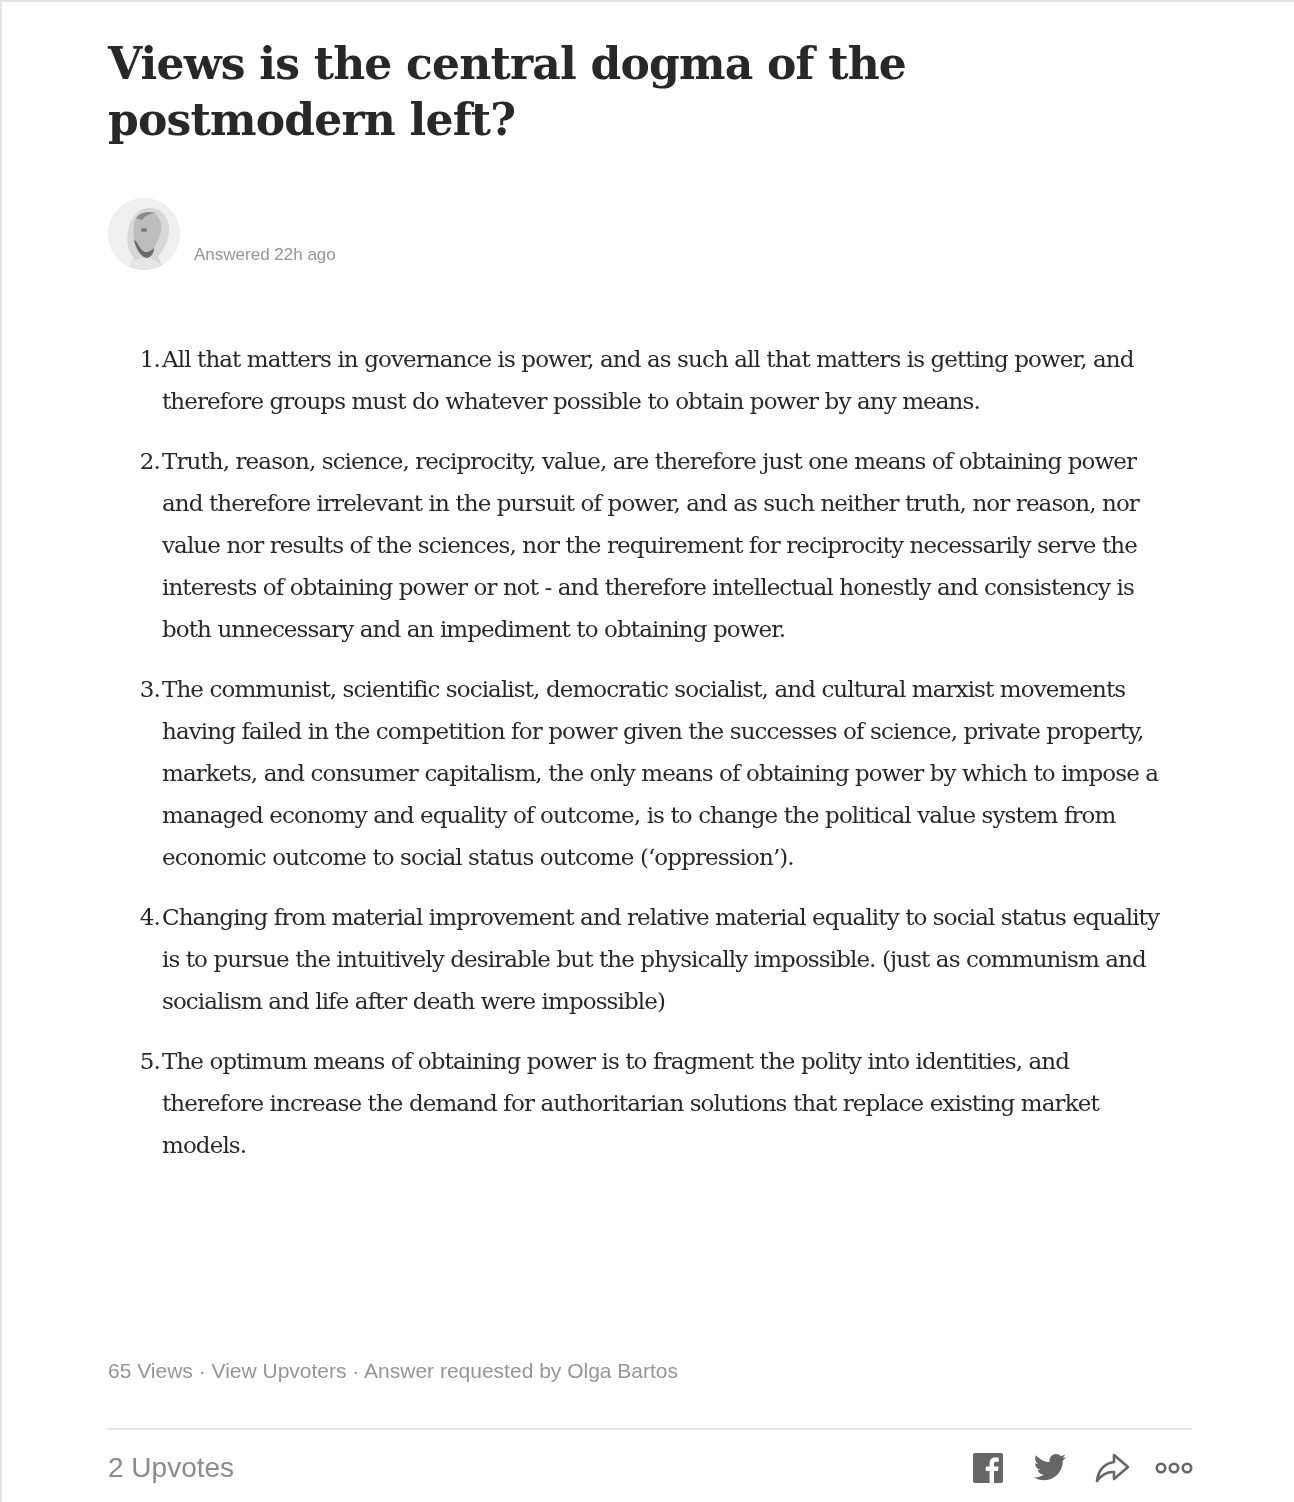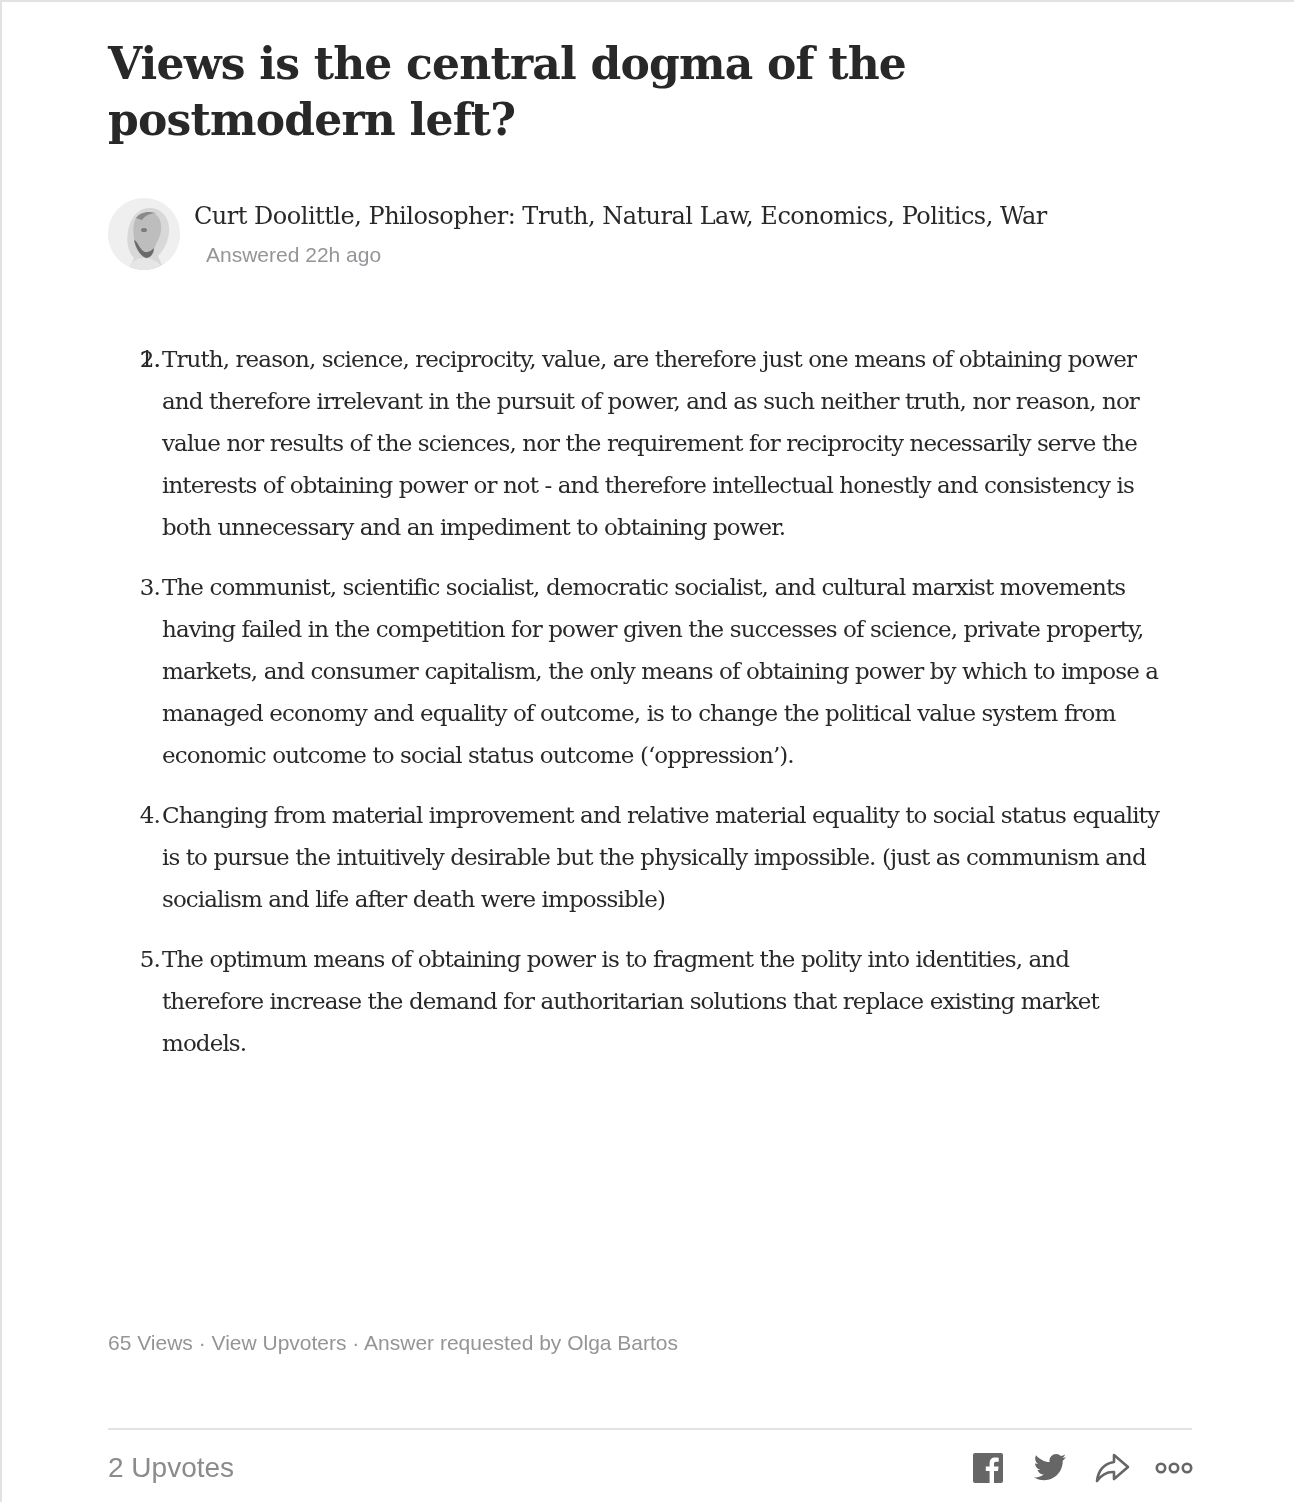--- a/index.html
+++ b/index.html
@@ -61,25 +61,24 @@
       line-height: 32px;
       color: #282829;
       white-space: nowrap;
       letter-spacing: -0.5px;
     }
     .answer-time {
       position: absolute;
       left: 86px;
       top: 44px;
       font-family: "Liberation Sans", sans-serif;
-      font-size: 21px;
+      font-size: 17px;
       line-height: 26px;
       color: #939598;
       white-space: nowrap;
-      margin-left: 12px;
     }
     .answer-body {
       position: absolute;
       left: 0;
       top: 310px;
       width: 1086px;
       font-family: "DejaVu Serif", serif;
       color: #282829;
     }
     .canon-heading {
@@ -107,21 +106,21 @@
       position: absolute;
       left: 22px;
       top: 0;
       width: 30px;
       text-align: right;
       padding-right: 2px;
     }
     .meta-line {
       position: absolute;
       left: 0;
-      top: 1328px;
+      top: 1356px;
       font-family: "Liberation Sans", sans-serif;
       font-size: 21px;
       line-height: 26px;
       color: #939598;
       white-space: nowrap;
     }
     .meta-line .link { cursor: pointer; }
     .divider {
       position: absolute;
       left: 0;
@@ -171,28 +170,28 @@
       <svg width="72" height="72" viewBox="0 0 72 72">
         <rect width="72" height="72" fill="#efefef"></rect>
         <path d="M44 10 C58 12 64 26 60 40 C58 48 54 54 50 58 L56 72 L20 72 L26 60 C20 54 18 44 20 34 C22 20 30 9 44 10 Z" fill="#d8d8d8"></path>
         <path d="M28 20 C34 12 48 12 52 22 C55 30 52 40 48 46 C46 52 42 58 36 58 C30 56 26 48 26 40 C25 32 25 26 28 20 Z" fill="#bdbdbd"></path>
         <path d="M26 42 C28 50 32 58 38 60 C42 60 46 56 46 50 C42 54 38 56 34 52 C30 48 30 44 26 42 Z" fill="#6a6a6a"></path>
         <path d="M28 20 C32 14 42 12 50 16 C46 14 38 16 34 22 Z" fill="#8a8a8a"></path>
         <ellipse cx="36" cy="32" rx="3" ry="2" fill="#7a7a7a"></ellipse>
         <path d="M20 72 C22 64 28 60 36 60 C44 60 52 64 56 72 Z" fill="#e6e6e6"></path>
       </svg>
     </div>
-    <div class="author-name">Curt Doolittle, Philosopher: Truth, Natural Law, Economics, Politics, War</div>
     <div class="answer-time">Answered 22h ago</div>
   </div>
 
   <div class="answer-body">
     <ol class="canon-list">
       <li>
         <span class="item-num">1.</span>
+        <span>All that matters in governance is power, and as such all that matters is getting power, and therefore groups must do whatever possible to obtain power by any means.</span>
       </li>
       <li>
         <span class="item-num">2.</span>
         <span>Truth, reason, science, reciprocity, value, are therefore just one means of obtaining power and therefore irrelevant in the pursuit of power, and as such neither truth, nor reason, nor value nor results of the sciences, nor the requirement for reciprocity necessarily serve the interests of obtaining power or not - and therefore intellectual honestly and consistency is both unnecessary and an impediment to obtaining power.</span>
       </li>
       <li>
         <span class="item-num">3.</span>
         <span>The communist, scientific socialist, democratic socialist, and cultural marxist movements having failed in the competition for power given the successes of science, private property, markets, and consumer capitalism, the only means of obtaining power by which to impose a managed economy and equality of outcome, is to change the political value system from economic outcome to social status outcome (‘oppression’).</span>
       </li>
       <li>

